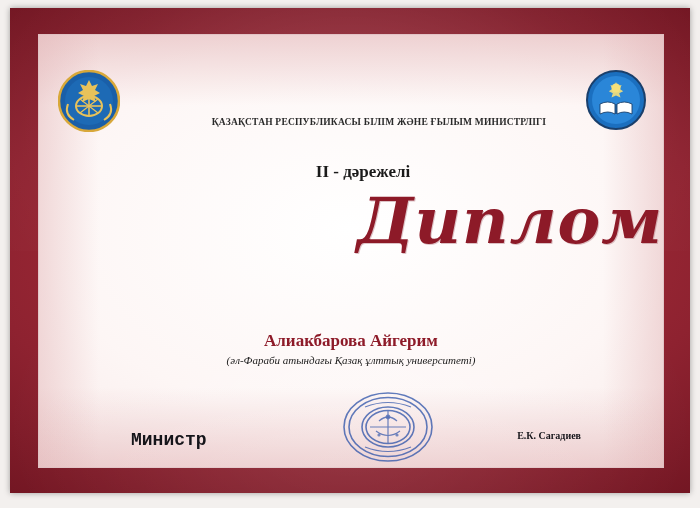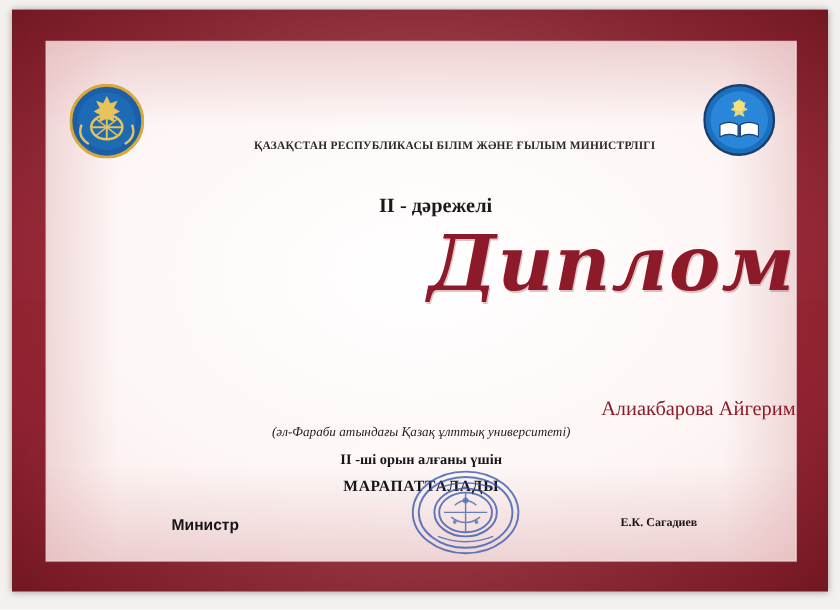--- a/index.html
+++ b/index.html
@@ -169,23 +169,23 @@
     font-family: "Liberation Serif", serif;
     z-index: 4;
   }
 
   
   .recipient {
     position: absolute;
     left: 0;
     top: 296px;
     width: 624px;
-    text-align: right;
+    text-align: center;
     font-size: 17px;
-    font-weight: normal;
+    font-weight: bold;
     color: #8d1a28;
     font-family: "Liberation Serif", serif;
     z-index: 4;
   }
   .institution {
     position: absolute;
     left: 0;
     top: 319px;
     width: 624px;
     text-align: center;
@@ -219,26 +219,26 @@
     font-weight: bold;
     letter-spacing: 0.6px;
     color: #15151a;
     font-family: "Liberation Serif", serif;
     z-index: 4;
   }
 
   
   .sign-title {
     position: absolute;
-    left: 104px;
+    left: 92px;
     top: 395px;
-    font-size: 13px;
-    font-weight: bold;
-    color: #15151a;
-    font-family: Liberation Sans, sans-serif;
+    font-size: 18px;
+    font-weight: bold;
+    color: #15151a;
+    font-family: Liberation Mono, monospace;
     z-index: 4;
   }
   .sign-name {
     position: absolute;
     right: 82px;
     top: 395px;
     font-size: 10px;
     font-weight: bold;
     color: #15151a;
     font-family: "Liberation Serif", serif;
@@ -272,22 +272,20 @@
       <div class="ministry">ҚАЗАҚСТАН РЕСПУБЛИКАСЫ БІЛІМ ЖӘНЕ ҒЫЛЫМ МИНИСТРЛІГІ</div>
 
       <div class="degree">II - дәрежелі</div>
 
       <div class="title-word">Диплом</div>
 
 
       <div class="recipient">Алиакбарова Айгерим</div>
       <div class="institution">(әл-Фараби атындағы Қазақ ұлттық университеті)</div>
 
-      <div class="place-line">II -ші орын алғаны үшін</div>
-      <div class="awarded">МАРАПАТТАЛАДЫ</div>
 
       <div class="sign-title">Министр</div>
       <div class="sign-name">Е.К. Сагадиев</div>
 
       <svg class="stamp" viewBox="0 0 106 80">
         <g stroke="#2a50a8" fill="none" stroke-width="1.6" opacity="0.9">
           <ellipse cx="53" cy="40" rx="44" ry="34"></ellipse>
           <ellipse cx="53" cy="40" rx="39" ry="29.5"></ellipse>
           <ellipse cx="53" cy="40" rx="26" ry="20"></ellipse>
           <ellipse cx="53" cy="40" rx="22" ry="16.5"></ellipse>

